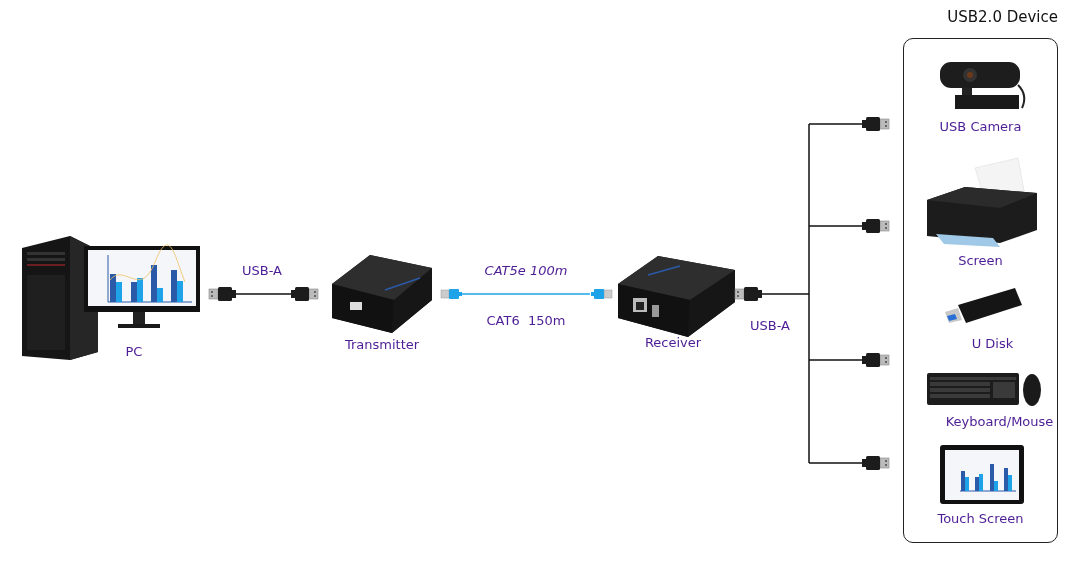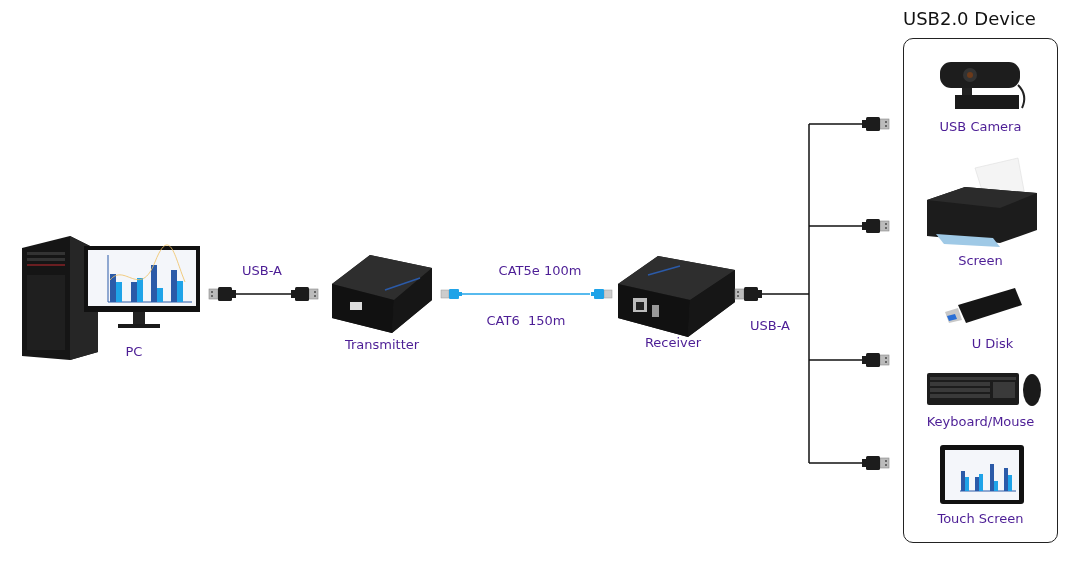--- a/index.html
+++ b/index.html
@@ -2,21 +2,21 @@
 <html><head>
 <meta charset="utf-8">
 <style>
   html, body { margin:0; padding:0; background:#ffffff; }
   body { width:1076px; height:567px; position:relative; overflow:hidden;
          font-family:"DejaVu Sans", "Liberation Sans", sans-serif; color:#111; }
   .lbl { position:absolute; font-size:13px; color:#4c1d95; white-space:nowrap; text-align:center; }
   svg { position:absolute; left:0; top:0; }
   .device-box { position:absolute; left:903px; top:38px; width:155px; height:505px;
                 border:1.6px solid #222; border-radius:10px; box-sizing:border-box; }
-  .title { position:absolute; left:903px; top:8px; width:155px; text-align:left; font-size:18px; color:#111; }
+  .title { position:absolute; left:903px; top:8px; width:155px; text-align:right; font-size:15px; color:#111; }
 </style>
 </head>
 <body>
 
 <svg width="1076" height="567" viewBox="0 0 1076 567">
   <defs>
     <g id="usbplug">
       <rect x="0" y="-5" width="9" height="10" fill="#bbb" stroke="#888" stroke-width="0.6"></rect>
       <rect x="2" y="-3" width="2" height="2" fill="#666"></rect>
       <rect x="2" y="1" width="2" height="2" fill="#666"></rect>
@@ -148,24 +148,24 @@
     <rect x="990" y="464" width="4" height="27" fill="#2b5aa8"></rect>
     <rect x="994" y="481" width="4" height="10" fill="#1fa3e8"></rect>
     <rect x="1004" y="468" width="4" height="23" fill="#2b5aa8"></rect>
     <rect x="1008" y="475" width="4" height="16" fill="#1fa3e8"></rect>
   </g>
 </svg>
 
 <div class="lbl" style="left:114px;top:344px;width:40px;">PC</div>
 <div class="lbl" style="left:232px;top:263px;width:60px;">USB-A</div>
 <div class="lbl" style="left:332px;top:337px;width:100px;">Transmitter</div>
-<div class="lbl" style="left:480px;top:263px;width:120px;">CAT5e 100m</div>
+<div class="lbl" style="left:466px;top:263px;width:120px;font-style:italic;">CAT5e 100m</div>
 <div class="lbl" style="left:466px;top:313px;width:120px;white-space:pre;">CAT6  150m</div>
 <div class="lbl" style="left:628px;top:335px;width:90px;">Receiver</div>
 <div class="lbl" style="left:740px;top:318px;width:60px;">USB-A</div>
 
 <div class="title">USB2.0 Device</div>
 <div class="device-box"></div>
 <div class="lbl" style="left:903px;top:119px;width:155px;">USB Camera</div>
 <div class="lbl" style="left:903px;top:253px;width:155px;">Screen</div>
 <div class="lbl" style="left:903px;top:336px;width:179px;">U Disk</div>
-<div class="lbl" style="left:903px;top:414px;width:155px;">Keyboard/Mouse</div>
+<div class="lbl" style="left:903px;top:414px;width:155px;padding-left:19px;">Keyboard/Mouse</div>
 <div class="lbl" style="left:903px;top:511px;width:155px;">Touch Screen</div>
 
 </body></html>

